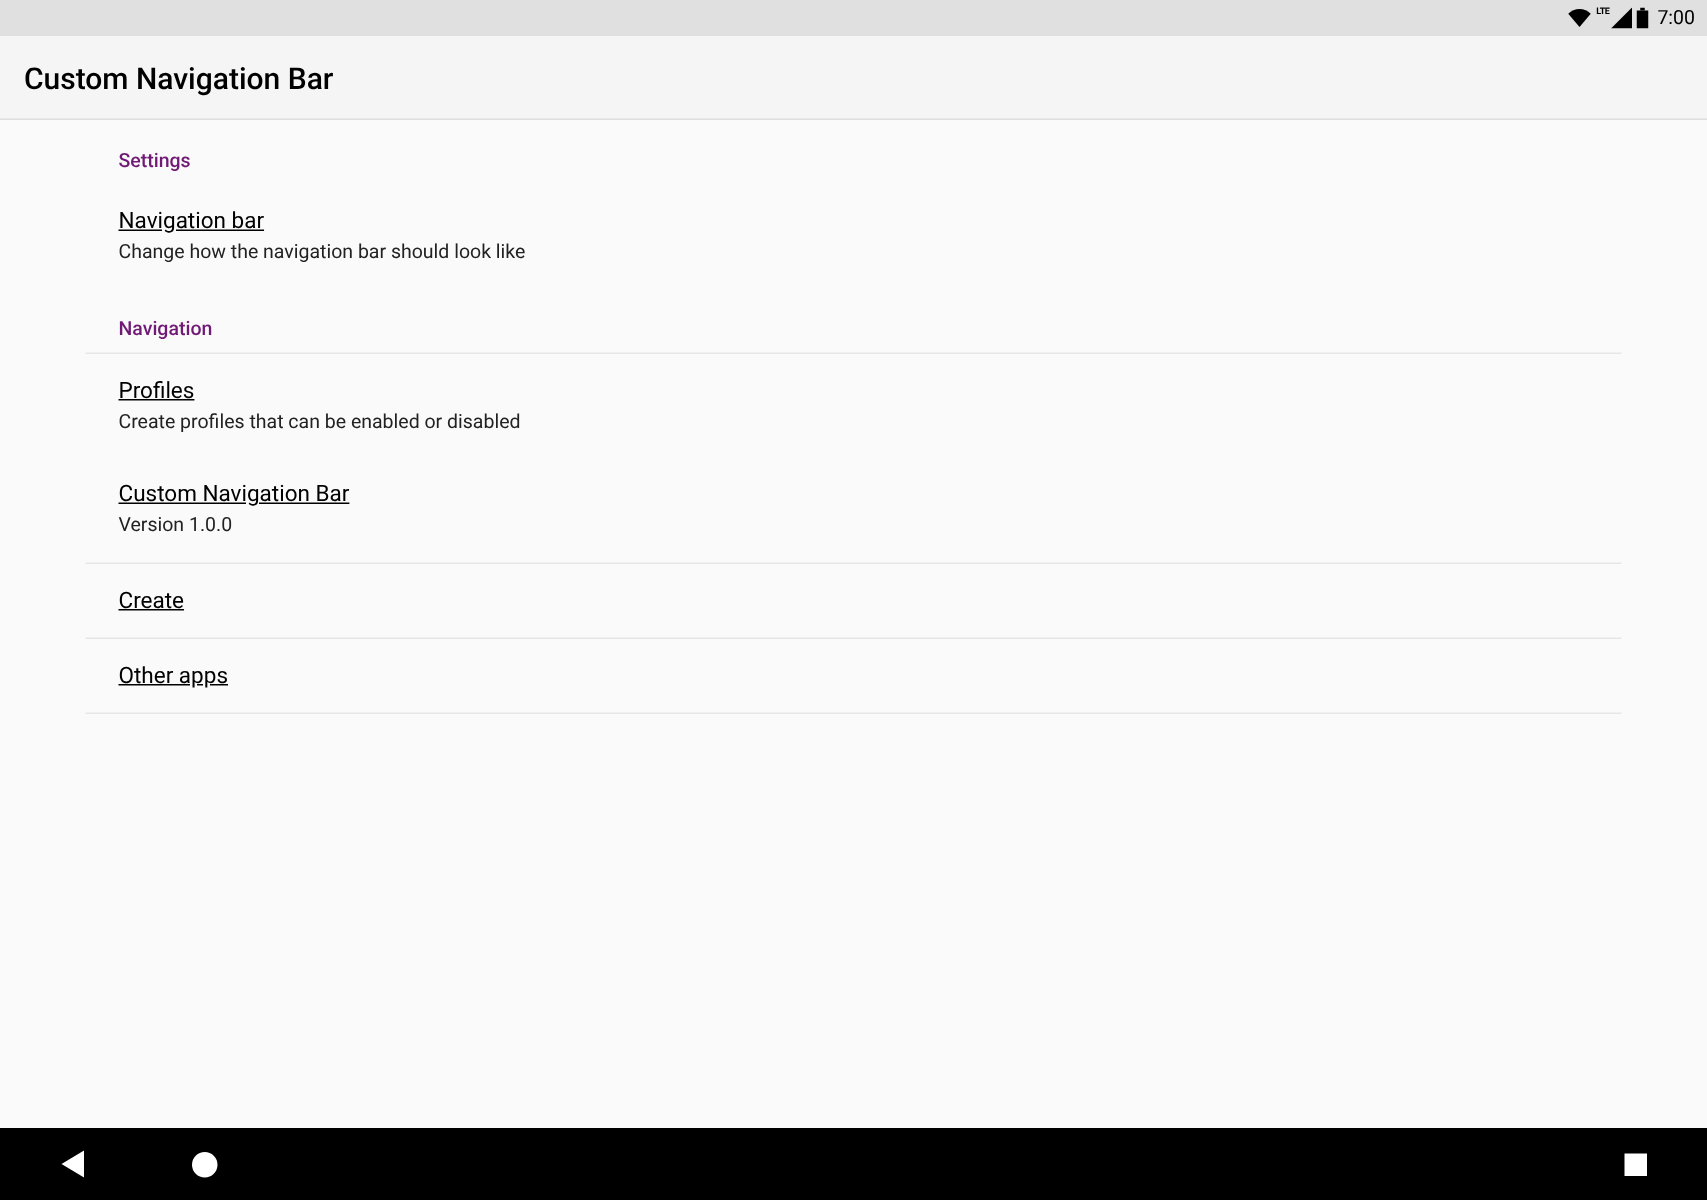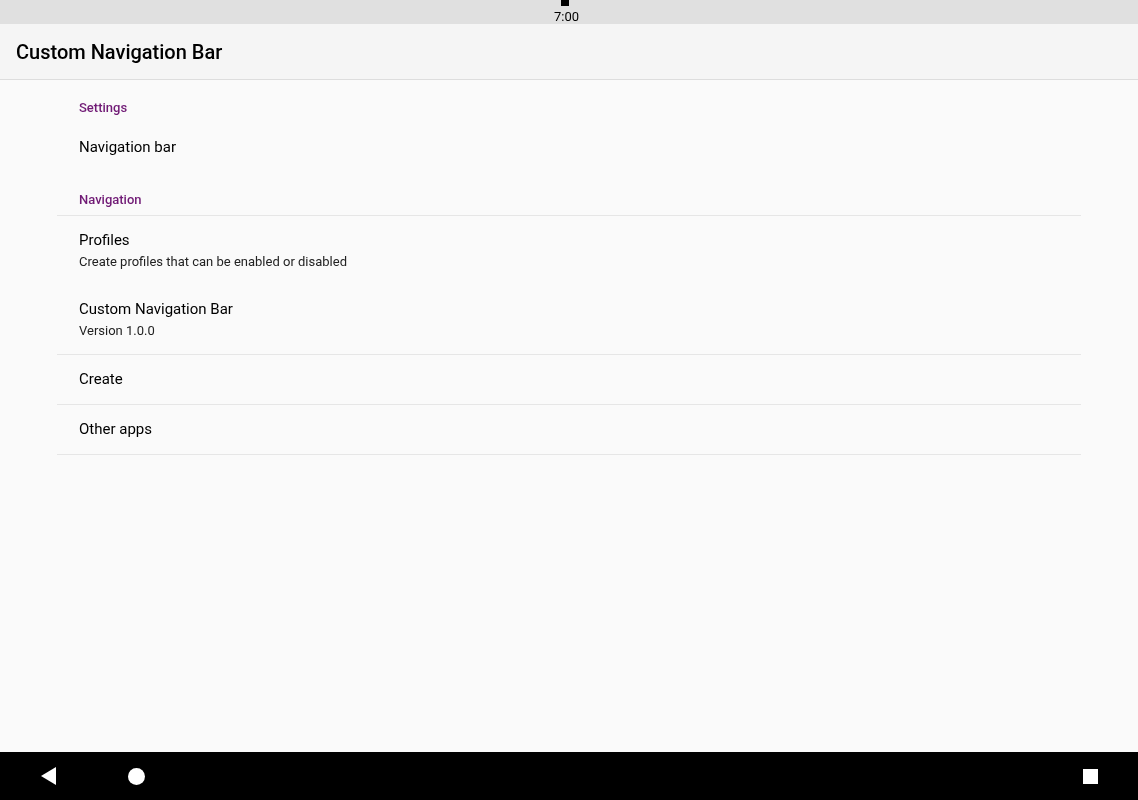--- a/index.html
+++ b/index.html
@@ -16,21 +16,20 @@
       position: relative;
     }
     .status-bar {
       height: 24px;
       background: #e0e0e0;
       display: flex;
       justify-content: flex-end;
       align-items: center;
       padding-right: 8px;
       gap: 3px;
-      flex-direction: column;
     }
     .status-bar .time {
       font-size: 13px;
       color: #000;
       margin-left: 3px;
     }
     .status-bar svg {
       display: block;
     }
     .lte {
@@ -71,20 +70,21 @@
       padding: 20px 22px 8px 22px;
     }
     .list-item {
       padding: 14px 22px 14px 22px;
       cursor: pointer;
     }
     .list-item-title {
       font-size: 15px;
       color: #000;
       line-height: 1.4;
+      text-decoration: underline;
     }
     .list-item-subtitle {
       font-size: 13px;
       color: #222;
       line-height: 1.4;
       margin-top: 2px;
     }
     .divider {
       height: 1px;
       background: #e6e6e6;
@@ -163,20 +163,21 @@
 
 <div class="app-bar">
   <div class="app-bar-title">Custom Navigation Bar</div>
 </div>
 
 <div class="content">
   <div class="list" id="settings-list">
       <div class="section-header">Settings</div>
       <div class="list-item">
         <div class="list-item-title">Navigation bar</div>
+        <div class="list-item-subtitle">Change how the navigation bar should look like</div>
       </div>
       <div class="section-header">Navigation</div>
       <div class="divider"></div>
       <div class="list-item">
         <div class="list-item-title">Profiles</div>
         <div class="list-item-subtitle">Create profiles that can be enabled or disabled</div>
       </div>
       <div class="list-item">
         <div class="list-item-title">Custom Navigation Bar</div>
         <div class="list-item-subtitle">Version 1.0.0</div>

